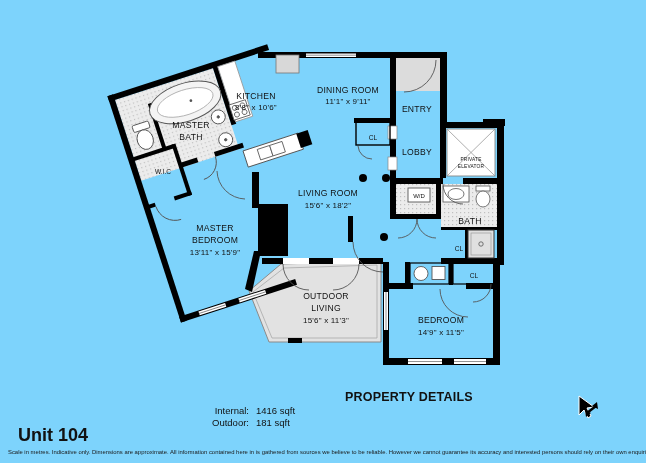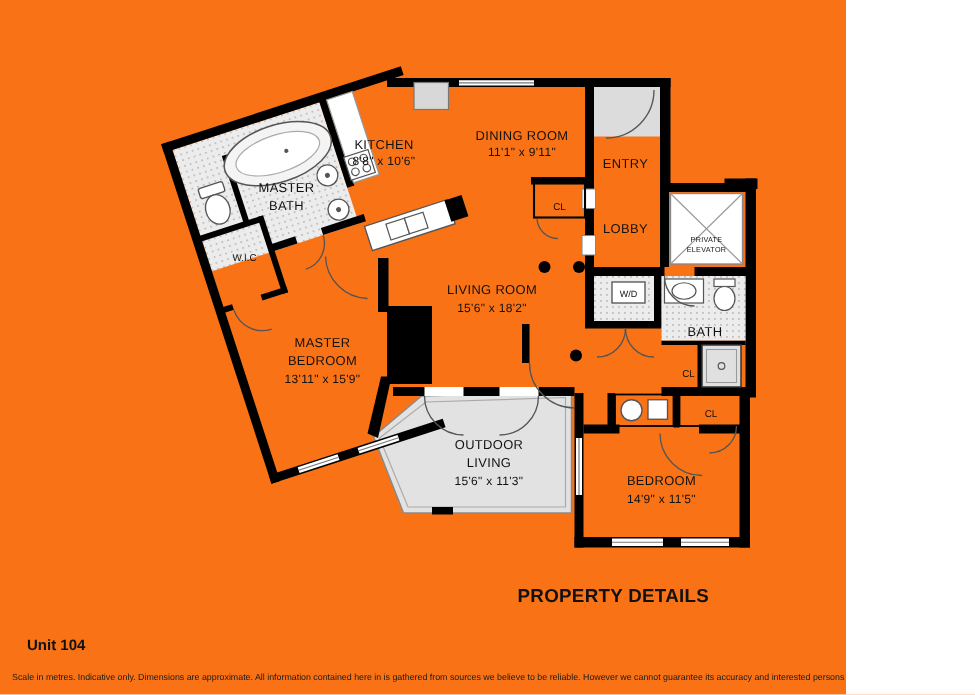--- a/index.html
+++ b/index.html
@@ -1,31 +1,31 @@
 <!DOCTYPE html>
 <html><head>
 <meta charset="utf-8">
 <style>
   html,body{margin:0;padding:0;background:#fff;}
-  .stage{position:relative;width:564px;height:463px;background:#f97316;overflow:hidden;
+  .stage{position:relative;width:646px;height:463px;background:#7dd3fc;overflow:hidden;
          font-family:"Liberation Sans",sans-serif;color:#111;}
   svg text{font-family:"Liberation Sans",sans-serif;fill:#111;}
   .room-name{font-size:8.6px;letter-spacing:.25px;}
   .room-dims{font-size:8px;letter-spacing:.2px;}
   .small-label{font-size:6.6px;}
   .wd-label{font-size:6px;}
   .tiny-label{font-size:4.8px;letter-spacing:.2px;}
   .footer-title{font-size:12.5px;font-weight:bold;letter-spacing:.2px;}
   .floor-area{position:absolute;left:196px;top:401px;}
   .fa-rows{margin-top:4px;display:grid;grid-template-columns:auto auto;column-gap:7px;
            font-size:9.5px;line-height:11.5px;padding-left:16px;}
   .fa-rows .lbl{text-align:right;}
   .property{position:absolute;left:345px;top:390px;}
   .prop-items{margin-top:4px;font-size:9.5px;line-height:11.5px;}
-  .unit-label{position:absolute;left:18px;top:425px;font-size:10px;font-weight:bold;}
+  .unit-label{position:absolute;left:18px;top:425px;font-size:18px;font-weight:bold;}
   .disclaimer{position:absolute;left:8px;top:449px;width:640px;font-size:5.9px;
               color:#1a1a1a;white-space:nowrap;}
 </style>
 </head>
 <body>
 
 <div class="stage">
 
 <svg width="650" height="463" viewBox="0 0 650 463">
   <defs>
@@ -228,20 +228,26 @@
     <text x="326" y="299" class="room-name">OUTDOOR</text>
     <text x="326" y="311" class="room-name">LIVING</text>
     <text x="326" y="323" class="room-dims">15'6" x 11'3"</text>
     <text x="441" y="323" class="room-name">BEDROOM</text>
     <text x="441" y="335" class="room-dims">14'9" x 11'5"</text>
   </g>
 </svg>
 
   
   <div class="floor-area">
+    <div class="fa-rows">
+      <span class="lbl">Internal:</span>
+      <span>1416 sqft</span>
+      <span class="lbl">Outdoor:</span>
+      <span>181 sqft</span>
+    </div>
   </div>
 
   <div class="property">
     <div class="footer-title">PROPERTY DETAILS</div>
   </div>
 
   <div class="unit-label">Unit 104</div>
   <div class="disclaimer">Scale in metres. Indicative only. Dimensions are approximate. All information contained here in is gathered from sources we believe to be reliable. However we cannot guarantee its accuracy and interested persons should rely on their own enquiries.</div>
 
   

